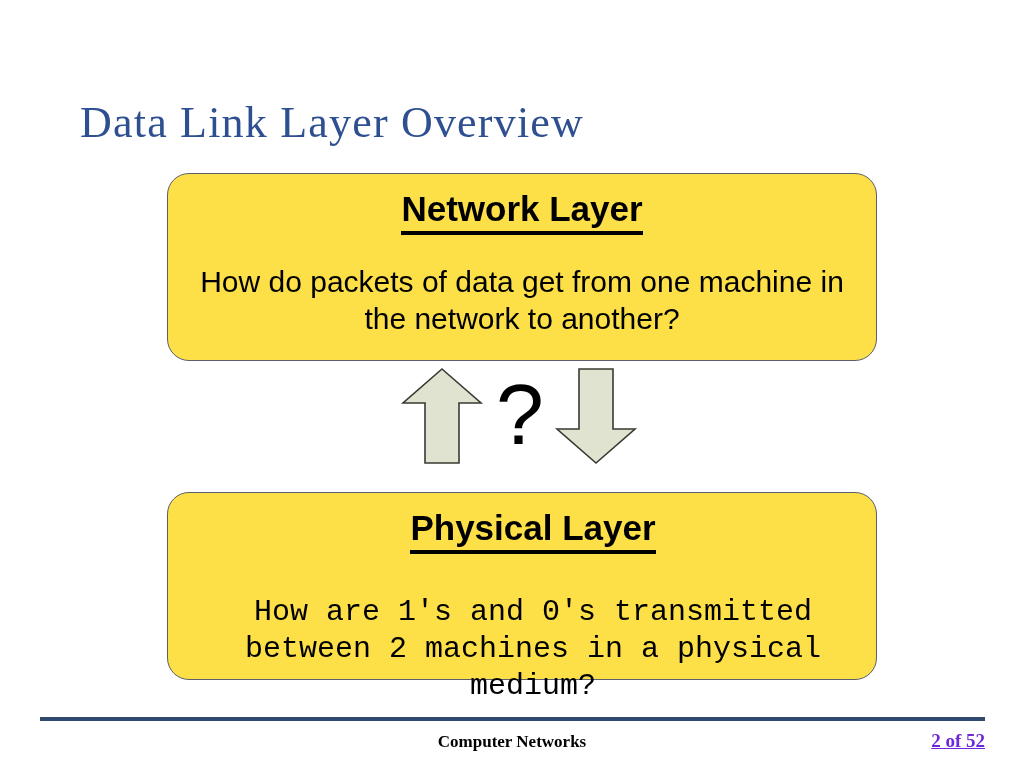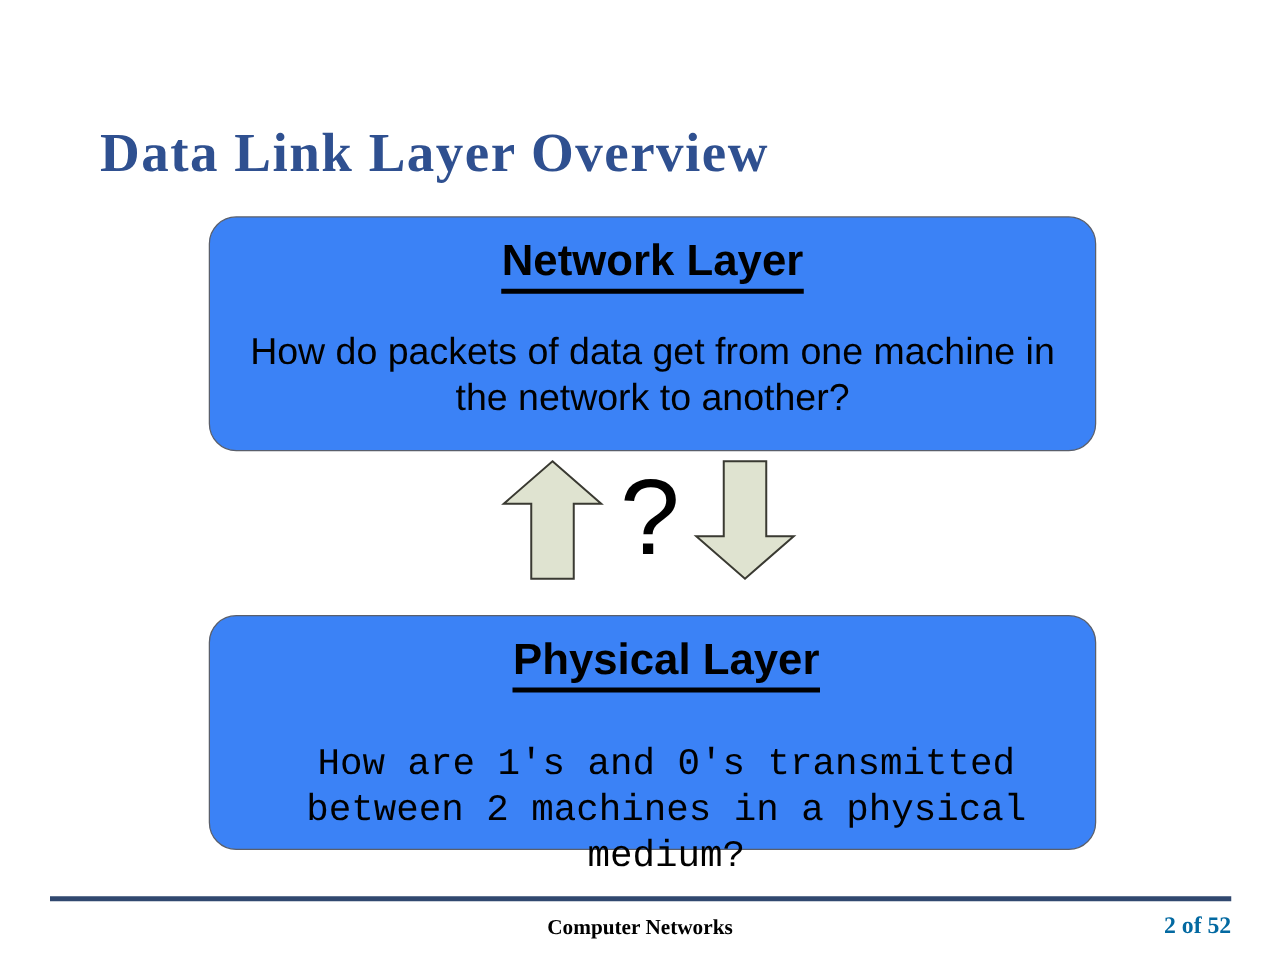--- a/index.html
+++ b/index.html
@@ -23,35 +23,35 @@
     background: #ffffff;
   }
 
   
   .slide-title {
     position: absolute;
     left: 80px;
     top: 68px;
     width: 880px;
     font-family: "Liberation Serif", serif;
-    font-weight: bold;
+    font-weight: normal;
     font-size: 44px;
     line-height: 52px;
     letter-spacing: 1.2px;
     color: #2F5090;
     white-space: nowrap;
   }
 
   
   .layer-box {
     position: absolute;
     left: 167px;
     width: 710px;
     box-sizing: border-box;
-    background: #3b82f6;
+    background: #fde047;
     border: 1.5px solid #5A5F6B;
     border-radius: 22px;
     padding: 14px 26px 10px 26px;
     text-align: center;
   }
   #network-box { top: 173px; height: 188px; }
   #physical-box { top: 492px; height: 188px; padding-left: 48px; }
 
   .layer-heading {
     font-family: "Liberation Sans", sans-serif;
@@ -126,21 +126,22 @@
     color: #000000;
   }
   .footer-page {
     position: absolute;
     right: 39px;
     top: 729px;
     font-family: "Liberation Serif", serif;
     font-weight: bold;
     font-size: 19px;
     line-height: 24px;
-    color: #0369a1;
+    color: #6d28d9;
+    text-decoration: underline;
   }
 </style>
 </head>
 <body>
 
 <div class="slide">
 
   <h1 class="slide-title">Data Link Layer Overview</h1>
 
   <div class="layer-box" id="network-box">

